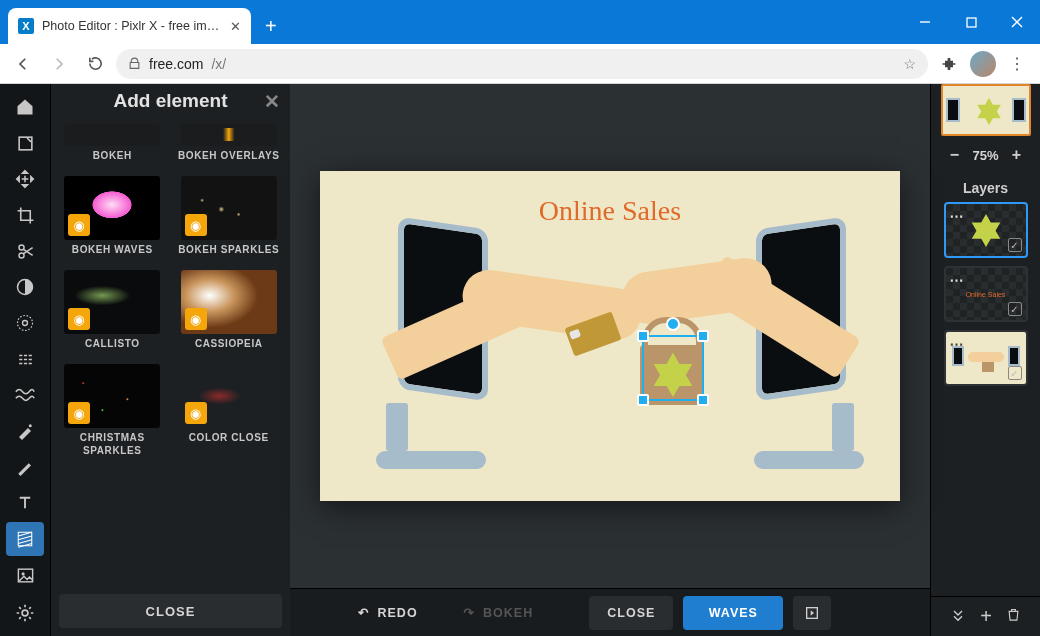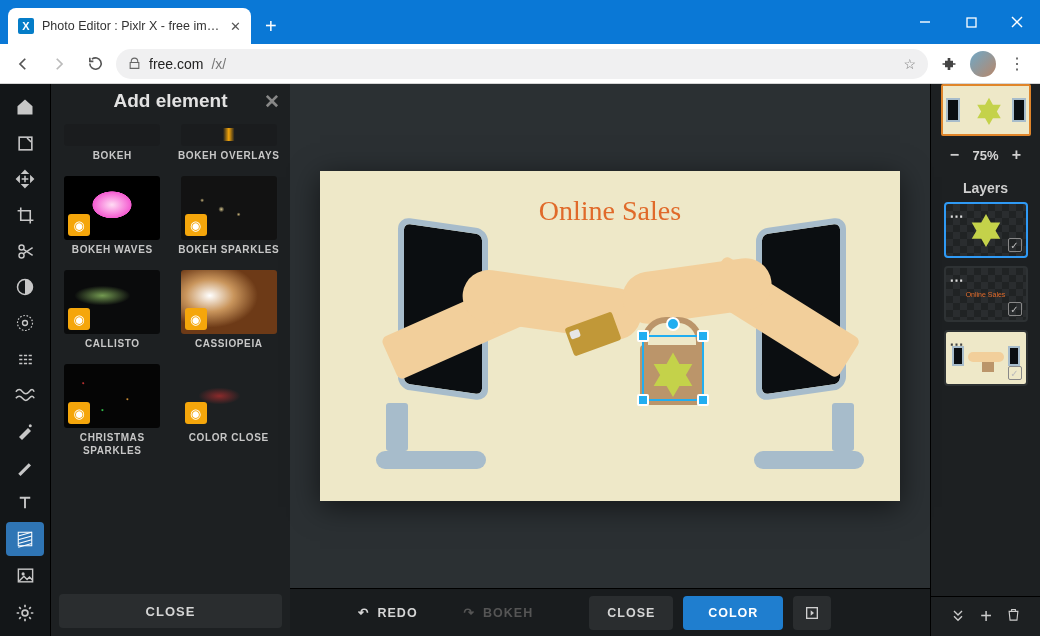--- a/index.html
+++ b/index.html
@@ -311,21 +311,21 @@
       <div class="ab flat">
           <span>↶</span>
           <span>REDO</span>
         </div>
       <div class="ab flat disabled">
           <span>↷</span>
           <span>BOKEH</span>
         </div>
       <div style="width:18px"></div>
       <div class="ab">CLOSE</div>
-      <div class="ab save">COLOR</div>
+      <div class="ab save">WAVES</div>
       <div class="ab sq">
           <svg width="16" height="16" viewBox="0 0 24 24">
             <rect x="4" y="4" width="16" height="16" fill="none" stroke="#cfcfcf" stroke-width="2"></rect>
             <path d="M10 8l5 4-5 4z" fill="#cfcfcf"></path>
           </svg>
         </div>
       <div class="spacer"></div>
     </div>
   </div>
 

